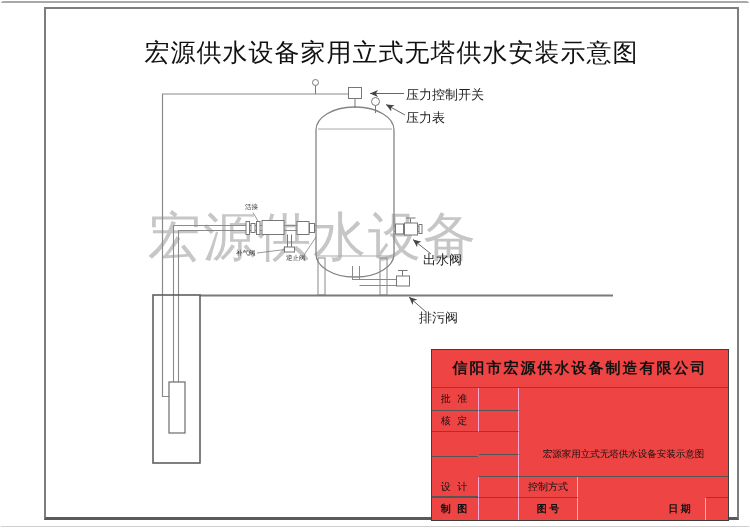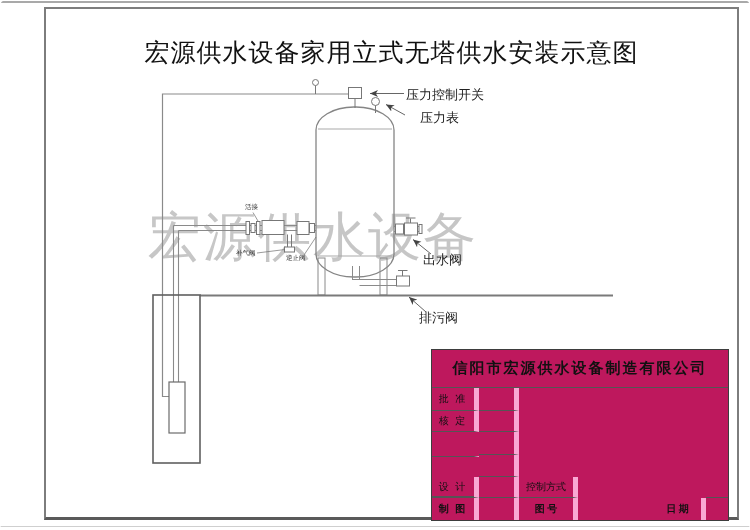--- a/index.html
+++ b/index.html
@@ -12,22 +12,22 @@
               font-size:25px;letter-spacing:1px;color:#111;}
   #watermark{position:absolute;left:148px;top:202px;font-size:53px;letter-spacing:2px;
              color:#b9b9b9;opacity:.8;white-space:nowrap;z-index:1;}
   #schematic-svg{position:absolute;left:0;top:0;z-index:2;}
   .lbl{position:absolute;z-index:3;font-size:13px;line-height:1.1;white-space:pre;color:#222;}
   .lbl-tiny{position:absolute;z-index:3;font-size:6.5px;line-height:1;white-space:pre;color:#333;}
   
   #title-block{position:absolute;left:431px;top:349px;z-index:4;display:grid;
     grid-template-columns:47px 40px 59px 76px 52px 22px;
     grid-template-rows:38px 23px 21px 23px 22px 21px 22px;
-    border:1.5px solid #3d3d3d;background:#be185d;}
-  #title-block .cell{box-sizing:border-box;border-right:5px solid #f9a8d4;border-bottom:1px solid #555;
+    border:1.5px solid #3d3d3d;background:#ef4444;}
+  #title-block .cell{box-sizing:border-box;border-right:1px solid #f9a8d4;border-bottom:1px solid #555;
     display:flex;align-items:center;justify-content:center;font-size:10px;white-space:pre;
     overflow:hidden;color:#111;}
   #title-block .no-r{border-right:none;}
   #title-block .no-b{border-bottom:none;font-weight:bold;}
   #title-block .company{font-size:15px;font-weight:bold;letter-spacing:2px;}
   #title-block .sig{letter-spacing:2px;}
   #title-block .small{font-size:9.5px;}
 </style>
 </head>
 <body>
@@ -134,38 +134,39 @@
     </g>
 
     <g stroke="#6e6e6e" stroke-width="0.7">
       <line x1="253" y1="212.5" x2="258" y2="221"></line>
       <line x1="257" y1="253" x2="285" y2="249.5"></line>
       <line x1="304" y1="255" x2="316" y2="237"></line>
     </g>
   </svg>
 
   <div class="lbl" style="left:406px;top:88px;">压力控制开关</div>
-  <div class="lbl" style="left:420px;top:111px;">压力表</div>
+  <div class="lbl" style="left:406px;top:111px;">压力表</div>
   <div class="lbl" style="left:423px;top:253px;">出水阀</div>
   <div class="lbl" style="left:419px;top:311px;">排污阀</div>
   <div class="lbl-tiny" style="left:245px;top:204px;">活接</div>
   <div class="lbl-tiny" style="left:236px;top:250px;">补气阀</div>
   <div class="lbl-tiny" style="left:286px;top:255px;">逆止阀</div>
 
   <div id="title-block">
     <div class="cell company no-r" style="grid-area:1/1/2/7;">信阳市宏源供水设备制造有限公司</div>
 
     <div class="cell sig" style="grid-area:2/1/3/2;">批 准</div>
     <div class="cell" style="grid-area:2/2/3/3;"></div>
 
     <div class="cell sig" style="grid-area:3/1/4/2;">核 定</div>
     <div class="cell" style="grid-area:3/2/4/3;"></div>
 
     <div class="cell sig" style="grid-area:4/1/5/2;margin-top:24px;">审 查</div>
     <div class="cell" style="grid-area:4/2/5/3;"></div>
+    <div class="cell no-r small" style="grid-area:4/3/6/7;">宏源家用立式无塔供水设备安装示意图</div>
 
     <div class="cell sig" style="grid-area:5/1/6/2;margin-top:41px;">校 核</div>
     <div class="cell" style="grid-area:5/2/6/3;"></div>
 
     <div class="cell sig" style="grid-area:6/1/7/2;">设 计</div>
     <div class="cell" style="grid-area:6/2/7/3;"></div>
     <div class="cell" style="grid-area:6/3/7/4;">控制方式</div>
     <div class="cell no-r" style="grid-area:6/6/7/7;"></div>
 
     <div class="cell sig no-b" style="grid-area:7/1/8/2;">制 图</div>

